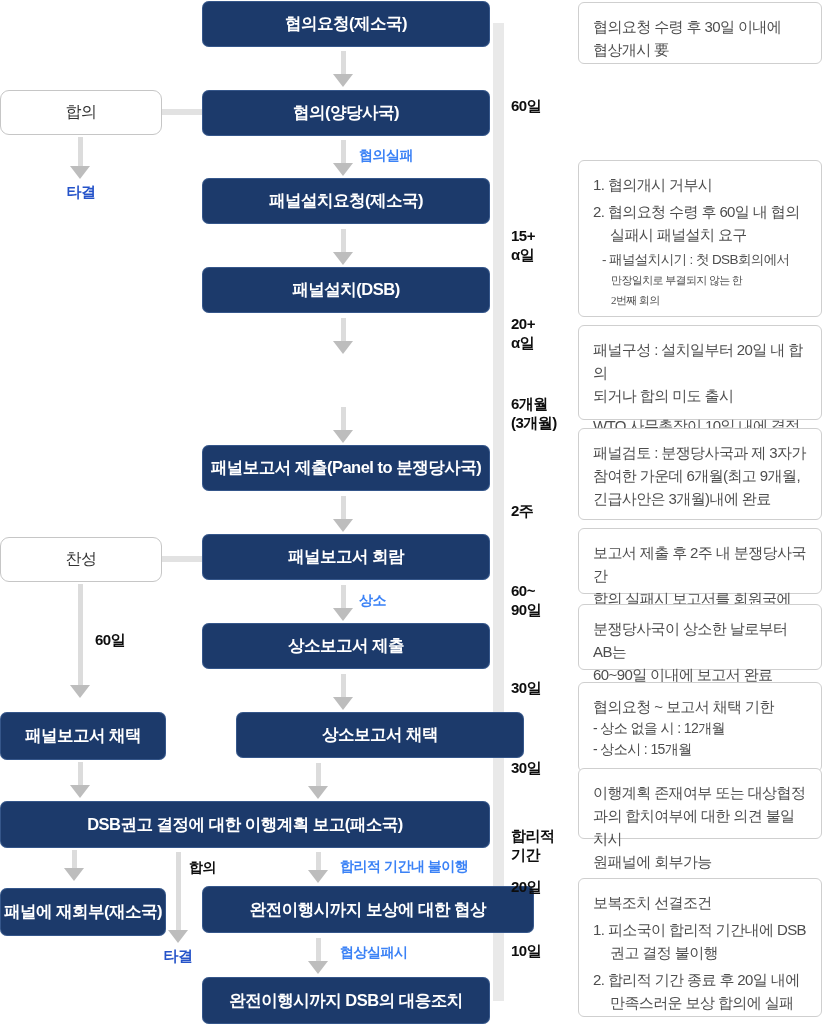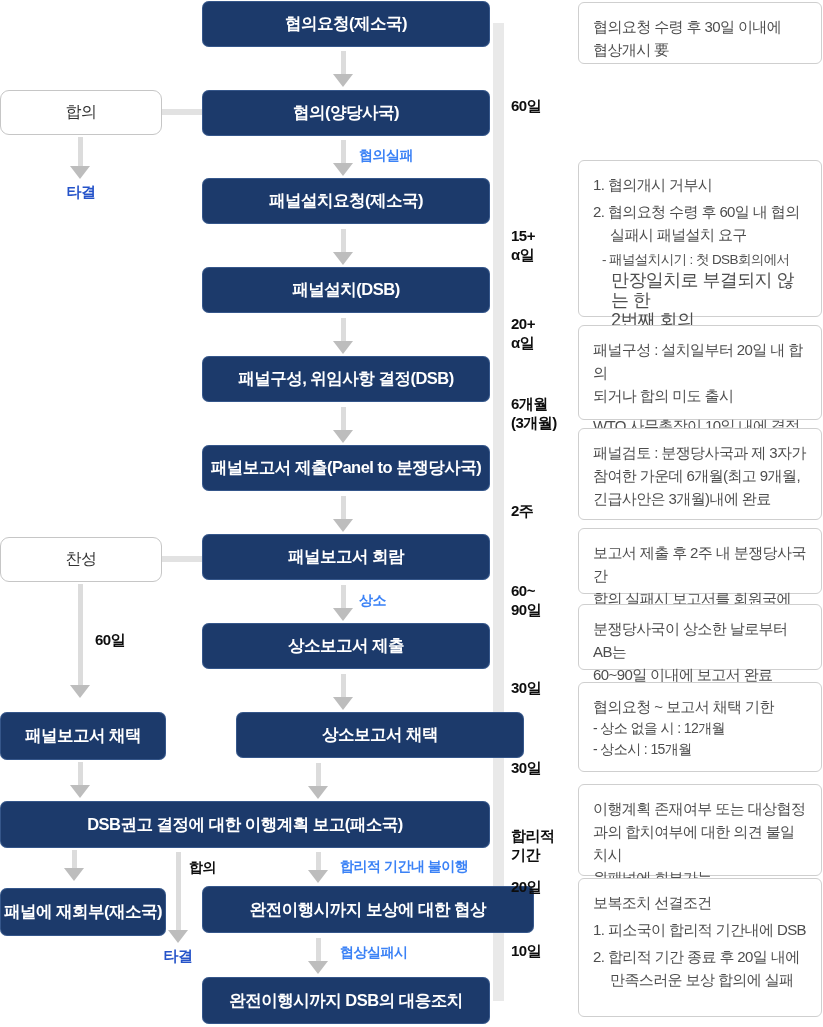--- a/index.html
+++ b/index.html
@@ -35,21 +35,21 @@
   .black-label{ position:absolute; color:#0d0d0d; font-weight:bold; font-size:14px; letter-spacing:-0.5px; white-space:nowrap; }
 
   .note{
     position:absolute; left:578px; width:244px; background:#fff;
     border:1.5px solid #cfcfcf; border-radius:6px; padding:12px 14px;
     color:#4d4d4d; font-size:15px; letter-spacing:-0.6px;
   }
   .nl{ line-height:23px; }
   .nl.cont{ padding-left:17px; }
   .nl.sub{ font-size:13.5px; line-height:20px; padding-left:9px; margin-top:4px; }
-  .nl.subcont{ font-size:18px; line-height:20px; padding-left:18px; }
+  .nl.subcont{ font-size:11px; line-height:20px; padding-left:18px;font-family:Liberation Serif, serif; }
   .nl.gapt{ margin-top:7px; }
   .nl.item2{ margin-top:4px; }
   .nl.dash{ font-size:14px; line-height:21px; }
   .nl.dash:first-of-type{ margin-top:0; }
 </style>
 </head>
 <body>
 
 <div id="stage">
 
@@ -59,23 +59,20 @@
       <span>협의요청(제소국)</span>
     </div>
   <div class="navy-box" style="left:202px; top:90px;  width:288px; height:46px;">
       <span>협의(양당사국)</span>
     </div>
   <div class="navy-box" style="left:202px; top:178px; width:288px; height:46px;">
       <span>패널설치요청(제소국)</span>
     </div>
   <div class="navy-box" style="left:202px; top:267px; width:288px; height:46px;">
       <span>패널설치(DSB)</span>
-    </div>
-  <div class="navy-box" style="left:202px; top:356px; width:288px; height:46px;">
-      <span>패널구성, 위임사항 결정(DSB)</span>
     </div>
   <div class="navy-box" style="left:202px; top:445px; width:288px; height:46px;">
       <span>패널보고서 제출(Panel to 분쟁당사국)</span>
     </div>
   <div class="navy-box" style="left:202px; top:534px; width:288px; height:46px;">
       <span>패널보고서 회람</span>
     </div>
   <div class="navy-box" style="left:202px; top:623px; width:288px; height:46px;">
       <span>상소보고서 제출</span>
     </div>
@@ -239,26 +236,27 @@
     <div class="nl">분쟁당사국이 상소한 날로부터 AB는</div>
     <div class="nl">60~90일 이내에 보고서 완료</div>
   </div>
 
   <div class="note" style="top:682px; height:90px;">
     <div class="nl">협의요청 ~ 보고서 채택 기한</div>
     <div class="nl dash">- 상소 없을 시 : 12개월</div>
     <div class="nl dash">- 상소시 : 15개월</div>
   </div>
 
-  <div class="note" style="top:784px; height:92px;">
+  <div class="note" style="top:768px; height:71px;">
     <div class="nl">이행계획 존재여부 또는 대상협정</div>
     <div class="nl">과의 합치여부에 대한 의견 불일치시</div>
     <div class="nl">원패널에 회부가능</div>
   </div>
 
   <div class="note" style="top:878px; height:139px;">
     <div class="nl">보복조치 선결조건</div>
     <div class="nl item2">1. 피소국이 합리적 기간내에 DSB</div>
+    <div class="nl cont">권고 결정 불이행</div>
     <div class="nl item2">2. 합리적 기간 종료 후 20일 내에</div>
     <div class="nl cont">만족스러운 보상 합의에 실패</div>
   </div>
 
 </div>
 
 </body></html>

